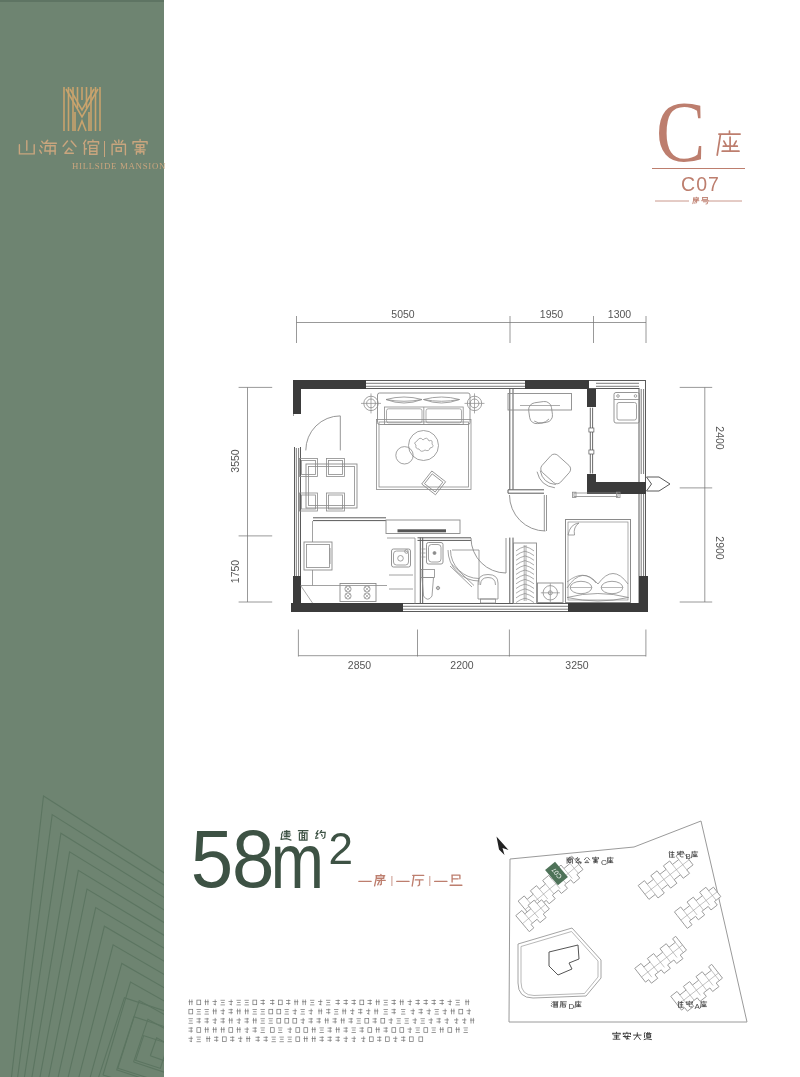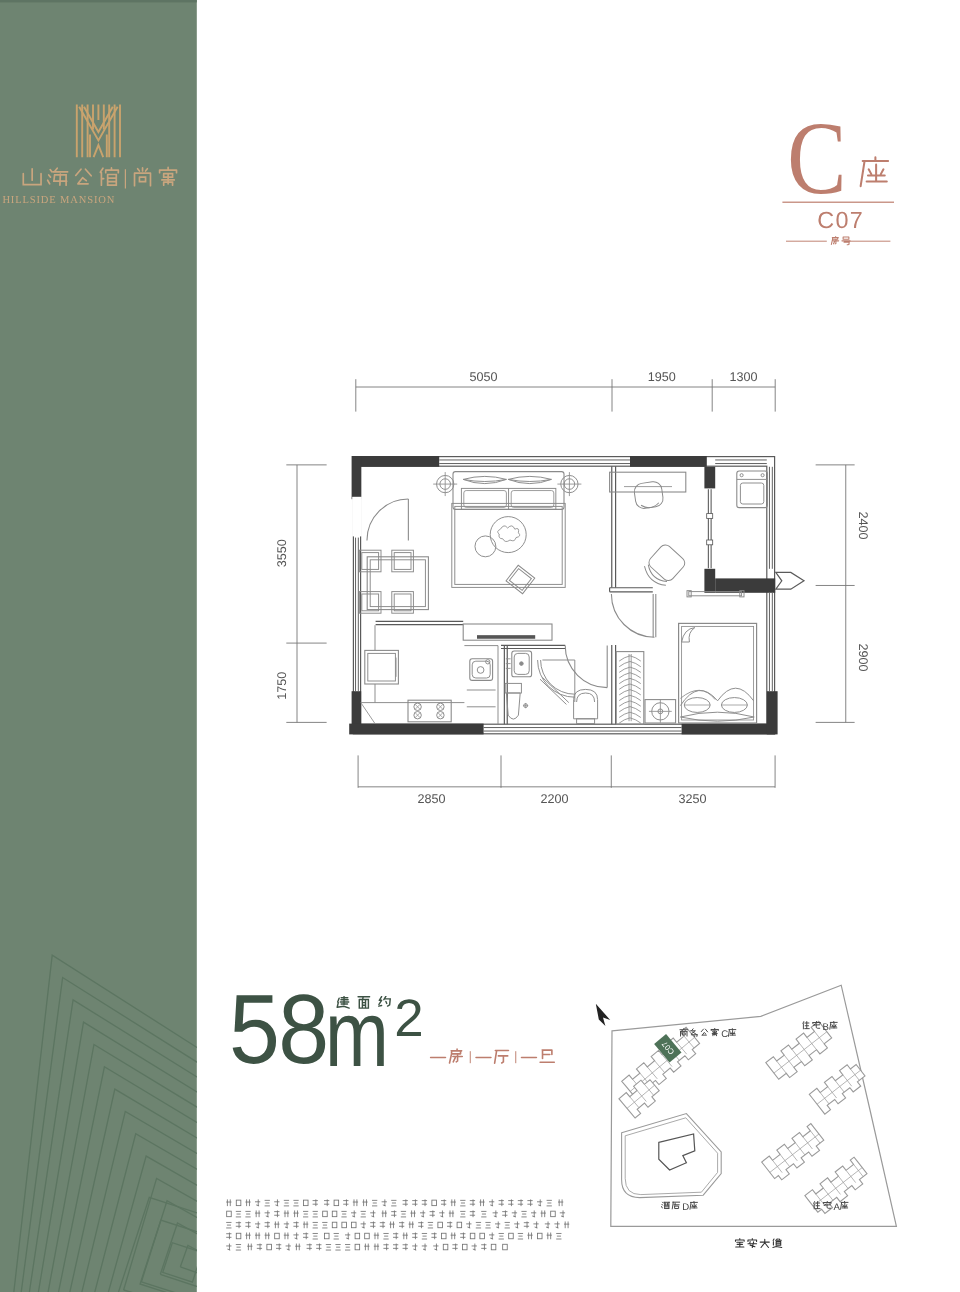--- a/index.html
+++ b/index.html
@@ -53,21 +53,21 @@
     <path d="M70,89 L82,110 L94,89" fill="none" stroke="#c9a36d" stroke-width="1.6"></path>
     <path d="M75,112 L75,131 M89,112 L89,131 M78,131 L82,121 L86,131" fill="none" stroke="#c9a36d" stroke-width="1.6"></path>
     <path d="M26.8,140.6 L26.8,150.2 M19.4,144.7 L19.4,153.9 L34.2,153.9 L34.2,144.7" fill="none" stroke="#c9a57e" stroke-width="1.40" stroke-linecap="round" opacity="1.0"></path>
     <path d="M41.8,141.3 L43.2,143.2 M40.6,145.8 L42.1,147.6 M39.7,150.2 L41.4,153.2 M47.7,140.2 L45.8,142.5 M44.3,143.2 L56.4,143.2 M45.5,145.8 L55.1,145.8 L55.1,154.3 M45.5,145.8 L44.9,151.0 L55.5,151.0 M50.3,145.1 L49.9,154.3" fill="none" stroke="#c9a57e" stroke-width="1.40" stroke-linecap="round" opacity="1.0"></path>
     <path d="M67.5,141.0 L63.1,146.2 M71.2,141.0 L76.0,146.5 M69.0,148.0 L64.9,153.2 M64.9,153.2 L73.4,153.2 M69.7,148.8 L71.9,150.6" fill="none" stroke="#c9a57e" stroke-width="1.40" stroke-linecap="round" opacity="1.0"></path>
     <path d="M85.8,140.2 L83.6,143.6 M84.5,143.9 L84.5,154.3 M84.5,149.1 L86.4,148.8 M92.9,139.9 L92.9,141.3 M88.1,141.7 L98.6,141.7 M88.1,141.7 L88.1,143.9 M98.6,141.7 L98.6,143.9 M89.7,145.4 L96.9,145.4 L96.9,154.3 L89.7,154.3 L89.7,145.4 M89.7,148.4 L96.9,148.4 M89.7,151.3 L96.9,151.3" fill="none" stroke="#c9a57e" stroke-width="1.40" stroke-linecap="round" opacity="1.0"></path>
     <line x1="104.5" y1="141" x2="104.5" y2="157" stroke="#c9a57e" stroke-width="1"></line>
     <path d="M118.8,139.9 L118.8,142.5 M114.7,140.6 L116.2,142.5 M122.8,140.6 L121.3,142.5 M112.1,144.3 L112.1,154.7 M125.4,144.3 L125.4,154.7 M112.1,144.3 L125.4,144.3 M116.2,147.6 L121.3,147.6 L121.3,151.3 L116.2,151.3 L116.2,147.6" fill="none" stroke="#c9a57e" stroke-width="1.40" stroke-linecap="round" opacity="1.0"></path>
     <path d="M140.1,139.5 L140.1,141.0 M133.0,141.7 L147.1,141.7 M133.0,141.7 L133.0,143.9 M147.1,141.7 L147.1,143.9 M136.4,144.7 L143.8,144.7 L143.8,147.6 L136.4,147.6 L136.4,144.7 M140.1,144.7 L140.1,147.6 M134.9,149.9 L145.2,149.9 M140.1,147.6 L140.1,153.2 M136.4,151.7 L143.8,151.7 L143.8,154.3 M136.4,151.7 L136.4,154.3" fill="none" stroke="#c9a57e" stroke-width="1.40" stroke-linecap="round" opacity="1.0"></path>
   </svg>
-<div class="abs" style="left:2px;top:161px;width:164px;text-align:left;color:#c9a57e;font-family:'Liberation Serif',serif;font-size:8.8px;letter-spacing:0.7px;">HILLSIDE&nbsp;MANSION</div>
+<div class="abs" style="left:2px;top:161px;width:164px;text-align:right;color:#c9a57e;font-family:'Liberation Serif',serif;font-size:8.8px;letter-spacing:0.7px;">HILLSIDE&nbsp;MANSION</div>
 <div class="abs" style="left:656px;top:88px;color:#bd7e6e;font-family:'Liberation Serif',serif;font-size:87px;line-height:1;transform:scale(0.85,1);transform-origin:left top;">C</div>
 <svg class="abs" style="left:714px;top:129px;" width="32" height="32">
     <path d="M15.5,2.1 L15.5,4.3 M4.9,5.1 L26.1,5.1 M6.5,5.1 L3.2,26.1 M16.1,8.2 L16.1,22.2 M9.9,12.1 L12.1,16.1 M22.2,12.1 L20.0,16.1 M9.3,17.2 L23.3,17.2 M8.2,22.2 L25.0,22.2" fill="none" stroke="#bd7e6e" stroke-width="1.70" stroke-linecap="round" opacity="1.0"></path>
   </svg>
 <div class="abs" style="left:652px;top:168px;width:93px;height:0;border-top:1.2px solid #bd7e6e;"></div>
 <div class="abs" style="left:654px;top:173px;width:93px;text-align:center;color:#bd7e6e;font-size:19.5px;letter-spacing:1px;">C07</div>
 <svg class="abs" style="left:652px;top:195px;" width="93" height="14">
     <line x1="3" y1="6" x2="37" y2="6" stroke="#bd7e6e" stroke-width="0.8"></line>
     <line x1="56" y1="6" x2="90" y2="6" stroke="#bd7e6e" stroke-width="0.8"></line>
     <path d="M44.4,2.2 L44.4,2.6 M41.6,3.0 L46.6,3.0 M41.8,3.0 L41.8,4.4 M41.8,4.4 L46.1,4.4 M46.1,3.0 L46.1,4.4 M41.8,4.4 L40.8,8.7 M42.4,5.7 L46.9,5.7 M44.6,5.0 L44.6,7.8 L44.0,8.2 M43.5,6.2 L42.6,8.2" fill="none" stroke="#bd7e6e" stroke-width="0.90" stroke-linecap="round" opacity="1.0"></path>

